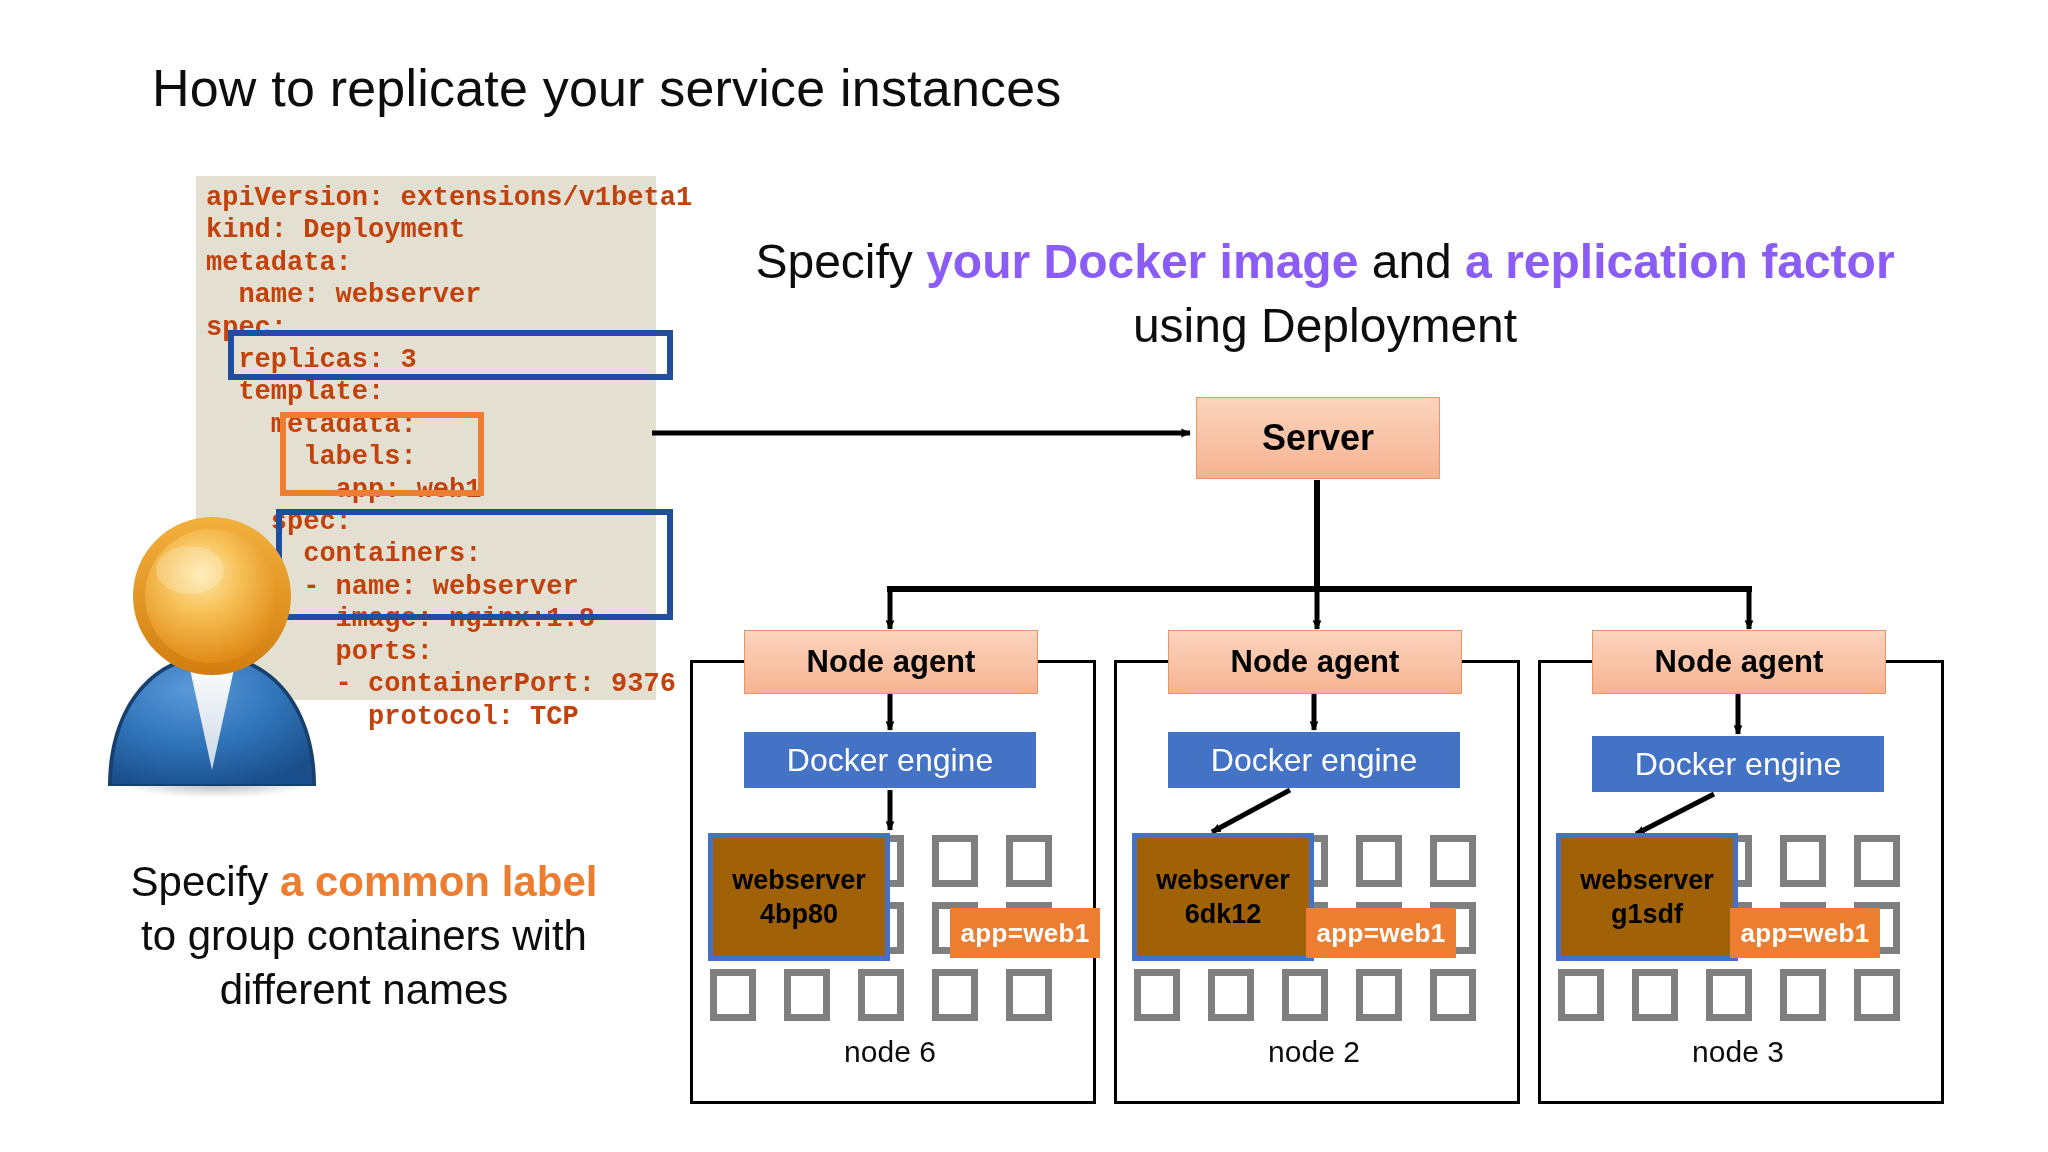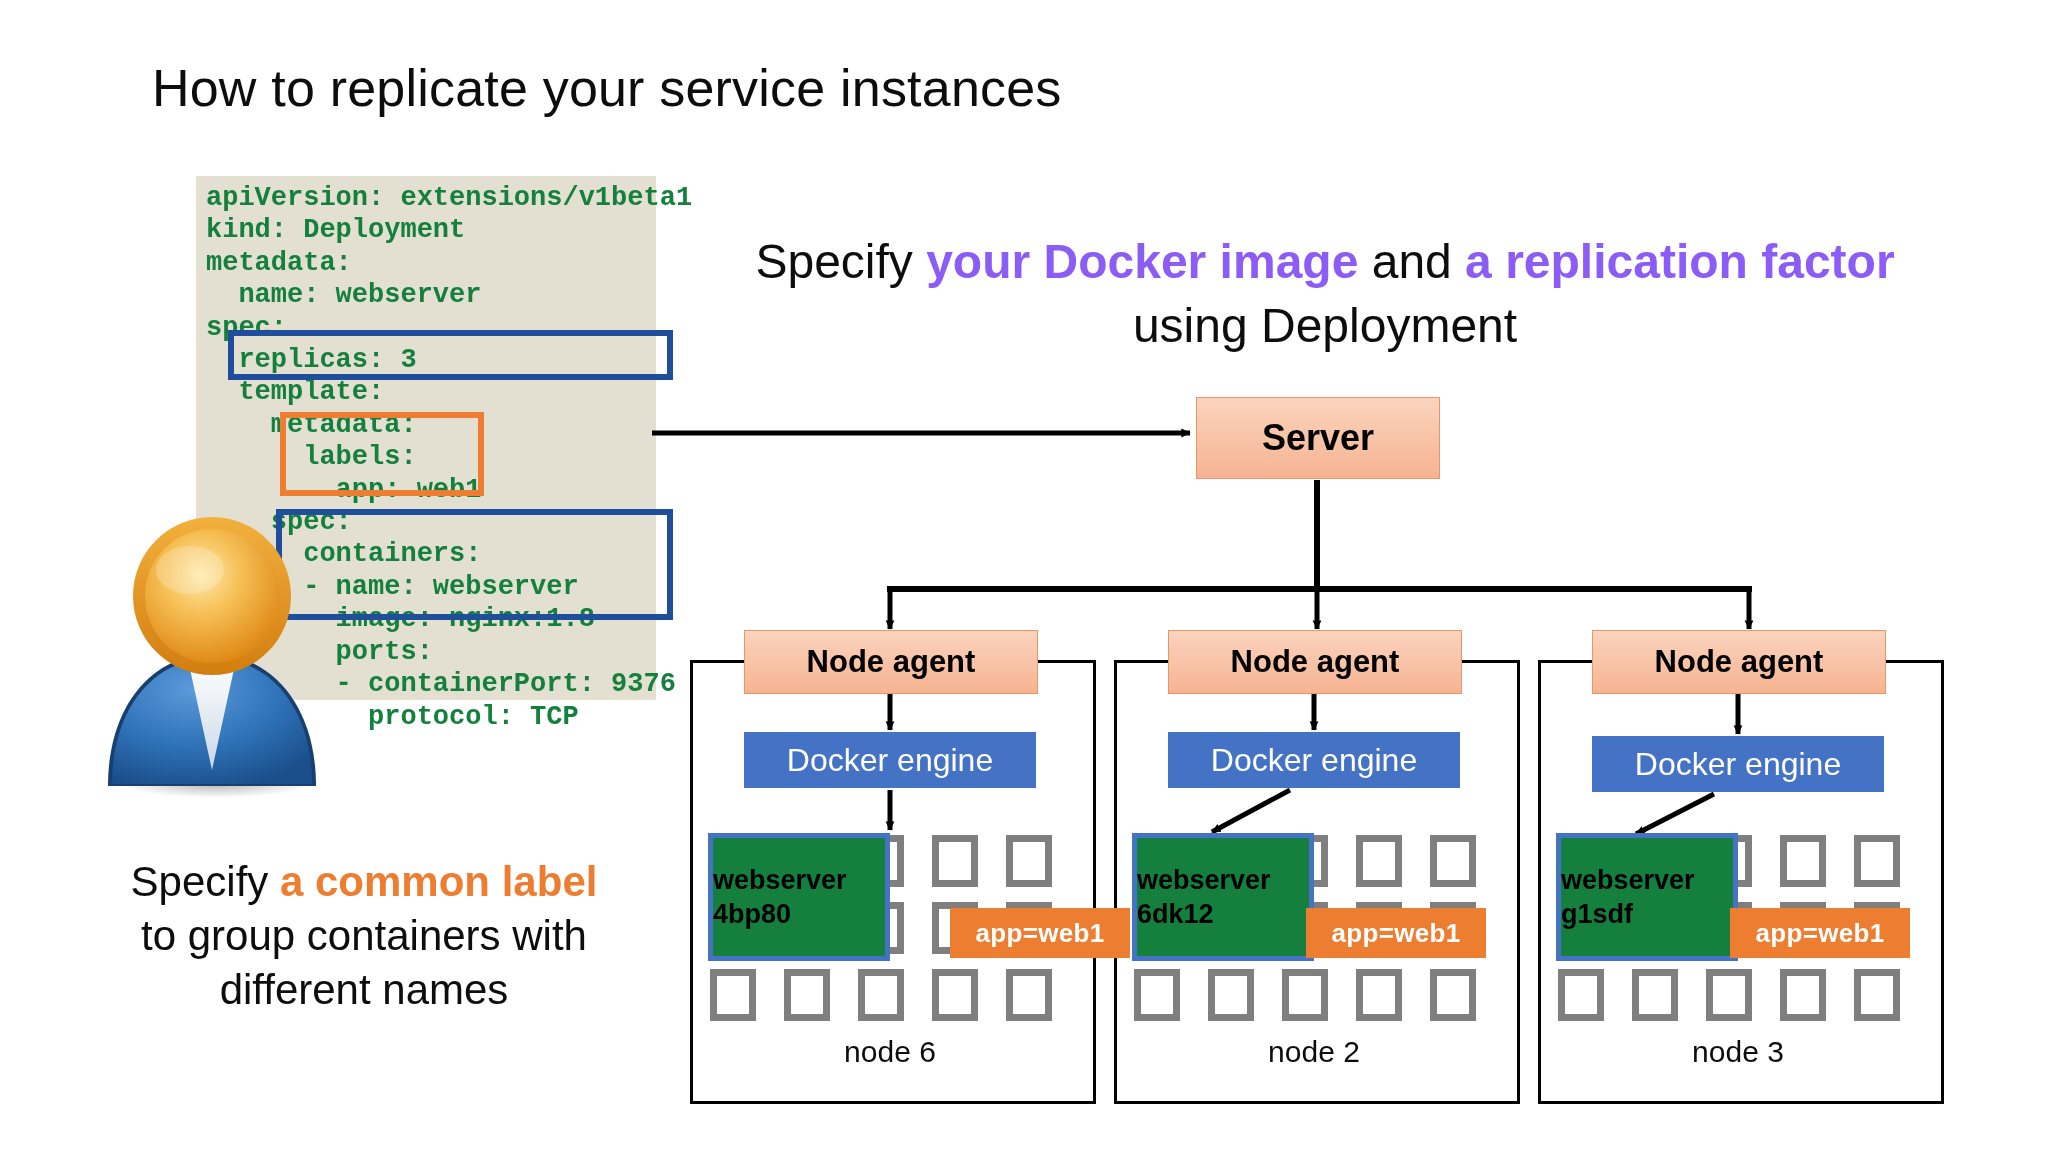--- a/index.html
+++ b/index.html
@@ -14,21 +14,21 @@
   }
 
   
   #code-panel{
     position:absolute;left:196px;top:176px;width:460px;height:524px;
     background:#e3e0d1;
   }
   #code-text{
     position:absolute;left:10px;top:6px;
     font-family:"Liberation Mono","DejaVu Sans Mono",monospace;
-    font-size:27px;line-height:32.4px;font-weight:700;color:#15803d;
+    font-size:27px;line-height:32.4px;font-weight:700;color:#c2410c;
     white-space:pre;
   }
   .hl{position:absolute;pointer-events:none;}
   #hl-replicas{left:228px;top:330px;width:433px;height:38px;border:6px solid #1f4e9c;}
   #hl-labels  {left:280px;top:412px;width:192px;height:72px;border:6px solid #ed7d31;}
   #hl-cont    {left:276px;top:509px;width:385px;height:99px;border:6px solid #1f4e9c;}
 
   
   #user-avatar{position:absolute;left:92px;top:508px;width:240px;height:290px;}
 
@@ -76,32 +76,32 @@
 
   
   .cgrid{position:absolute;width:360px;height:200px;}
   #cgrid-1{left:710px;top:835px;}
   #cgrid-2{left:1134px;top:835px;}
   #cgrid-3{left:1558px;top:835px;}
   .csq{position:absolute;width:46px;height:52px;border:7px solid #7f7f7f;background:#fff;box-sizing:border-box;}
 
   
   .pod{
-    position:absolute;border:5px solid #4472c4;background:#15803d;box-sizing:border-box;
-    display:flex;flex-direction:column;justify-content:center;
+    position:absolute;border:5px solid #4472c4;background:#a16207;box-sizing:border-box;
+    display:flex;flex-direction:column;align-items:center;justify-content:center;
     font-size:27px;font-weight:700;line-height:34px;color:#000;
   }
   .pod-1{left:708px;top:833px;width:182px;height:128px;}
   .pod-2{left:1132px;top:833px;width:182px;height:128px;}
   .pod-3{left:1556px;top:833px;width:182px;height:128px;}
 
   .badge{
     position:absolute;background:#ed7d31;color:#fff;font-weight:700;font-size:26px;
     display:flex;align-items:center;justify-content:center;
-    width:180px;height:50px;letter-spacing:.3px;
+    width:150px;height:50px;letter-spacing:.3px;
   }
   #badge-1{left:950px;top:908px;}
   #badge-2{left:1306px;top:908px;}
   #badge-3{left:1730px;top:908px;}
 
   
   #bottom-note{
     position:absolute;left:84px;top:855px;width:560px;text-align:center;
     font-size:42px;line-height:54px;color:#0d0d0d;
   }

